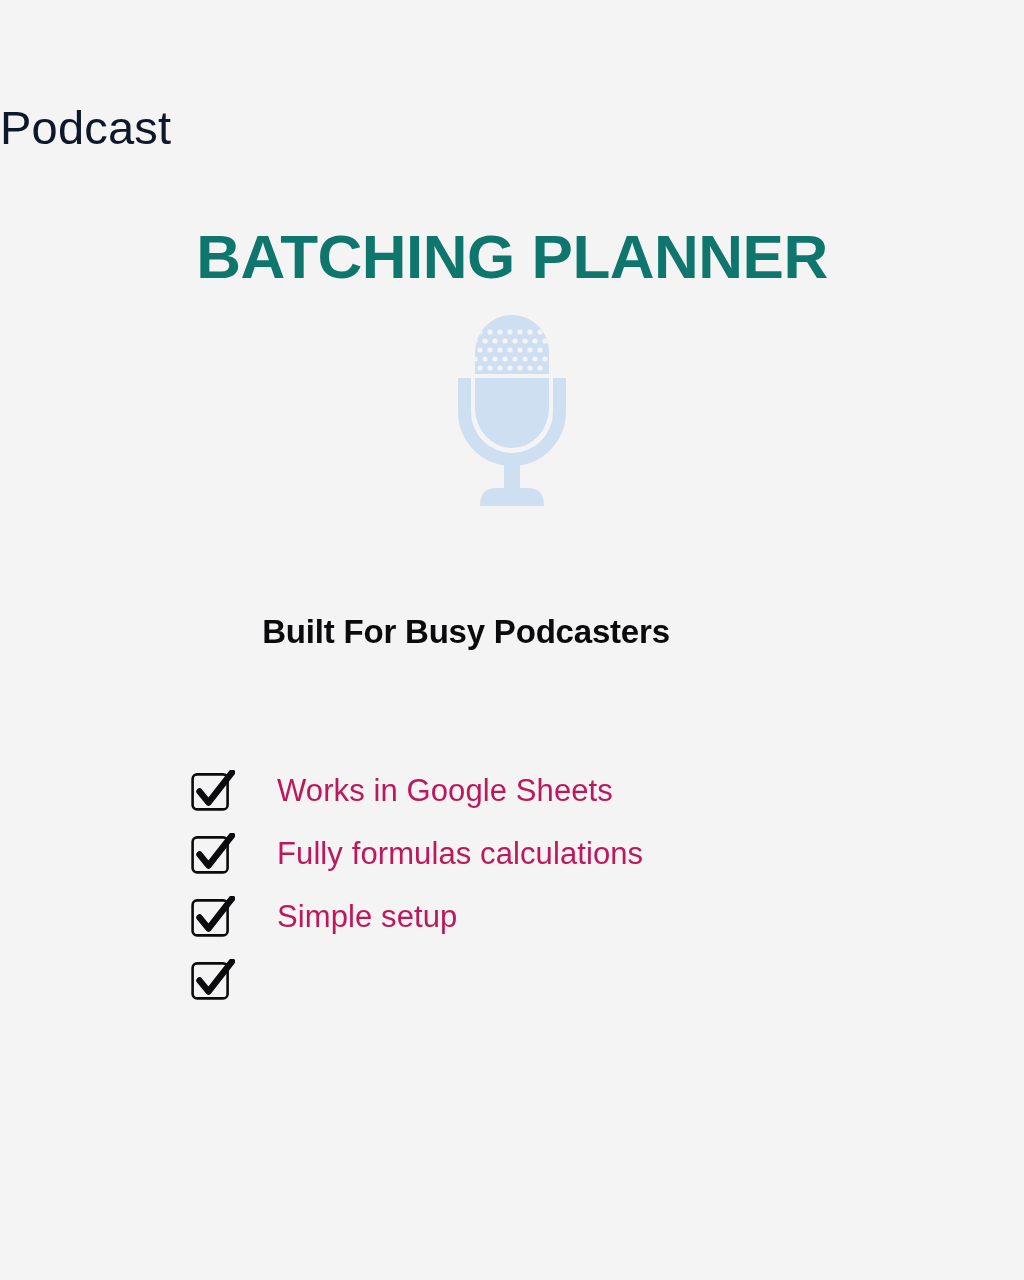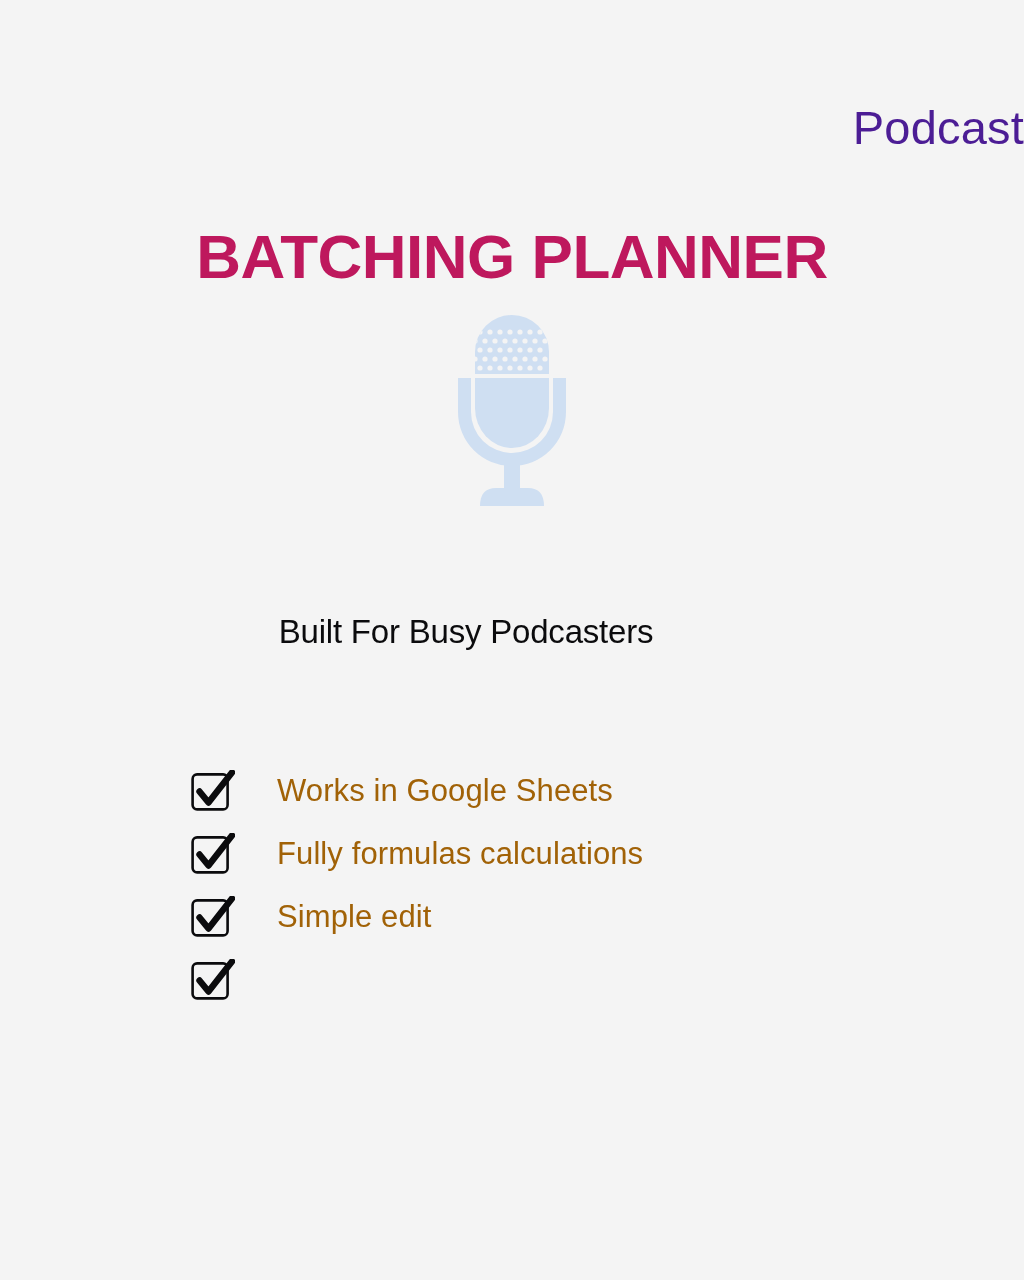--- a/index.html
+++ b/index.html
@@ -22,39 +22,39 @@
     height: 1280px;
     box-sizing: border-box;
   }
 
   
   .eyebrow {
     position: absolute;
     top: 104px;
     left: 0;
     width: 1024px;
-    text-align: right;
+    text-align: left;
     font-size: 47px;
     font-weight: 400;
     letter-spacing: 0.2px;
     line-height: 1;
-    color: #4c1d95;
+    color: #0f172a;
   }
 
   .headline {
     position: absolute;
     top: 183px;
     left: 0;
     width: 1024px;
     text-align: center;
     font-size: 62px;
     font-weight: 700;
     letter-spacing: -0.5px;
     line-height: 1.02;
-    color: #be185d;
+    color: #0f766e;
     white-space: nowrap;
   }
 
   
   .mic-wrap {
     position: absolute;
     top: 312px;
     left: 0;
     width: 1024px;
     display: flex;
@@ -65,21 +65,21 @@
   }
 
   
   .subtitle {
     position: absolute;
     top: 586px;
     left: 0;
     width: 932px;
     text-align: center;
     font-size: 33px;
-    font-weight: 400;
+    font-weight: 700;
     letter-spacing: -0.2px;
     line-height: 1.15;
     color: #0b0b0d;
   }
 
   
   .checklist {
     position: absolute;
     top: 768px;
     left: 191px;
@@ -108,21 +108,21 @@
     position: absolute;
     top: 0;
     left: 0;
     display: block;
   }
   .check-label {
     font-size: 31px;
     font-weight: 400;
     letter-spacing: 0.1px;
     line-height: 1.2;
-    color: #a16207;
+    color: #be185d;
     white-space: nowrap;
   }
 </style>
 </head>
 <body>
 
 <div class="page">
 
   <div class="eyebrow">Podcast</div>
 
@@ -217,21 +217,21 @@
       <span class="check-label">Fully formulas calculations</span>
     </li>
 
     <li class="check-item">
       <span class="check-box">
         <svg width="44" height="42" viewBox="0 0 44 42" aria-hidden="true">
           <rect x="1.6" y="4.4" width="35" height="35" rx="4.5" fill="none" stroke="#0b0b0d" stroke-width="2.6"></rect>
           <path d="M8.5 21.5 L17.5 32.5 L41 2.5" fill="none" stroke="#0b0b0d" stroke-width="6.4" stroke-linecap="round" stroke-linejoin="round"></path>
         </svg>
       </span>
-      <span class="check-label">Simple edit</span>
+      <span class="check-label">Simple setup</span>
     </li>
 
     <li class="check-item">
       <span class="check-box">
         <svg width="44" height="42" viewBox="0 0 44 42" aria-hidden="true">
           <rect x="1.6" y="4.4" width="35" height="35" rx="4.5" fill="none" stroke="#0b0b0d" stroke-width="2.6"></rect>
           <path d="M8.5 21.5 L17.5 32.5 L41 2.5" fill="none" stroke="#0b0b0d" stroke-width="6.4" stroke-linecap="round" stroke-linejoin="round"></path>
         </svg>
       </span>
     </li>

